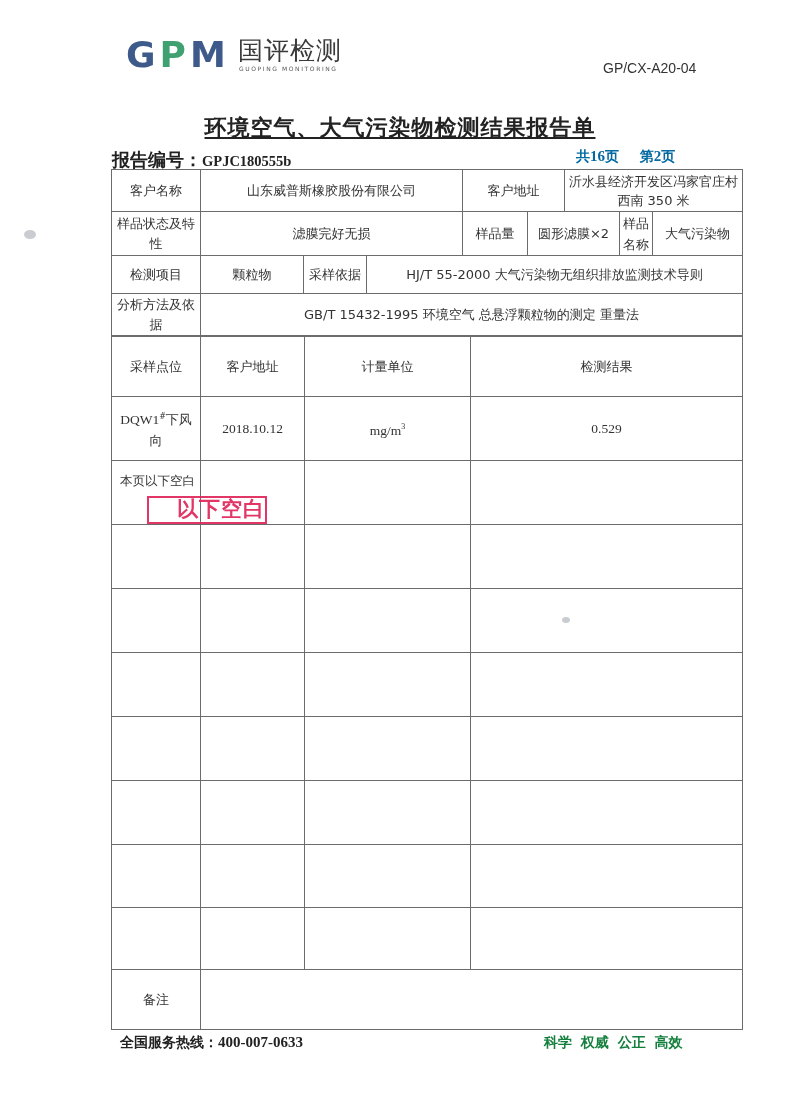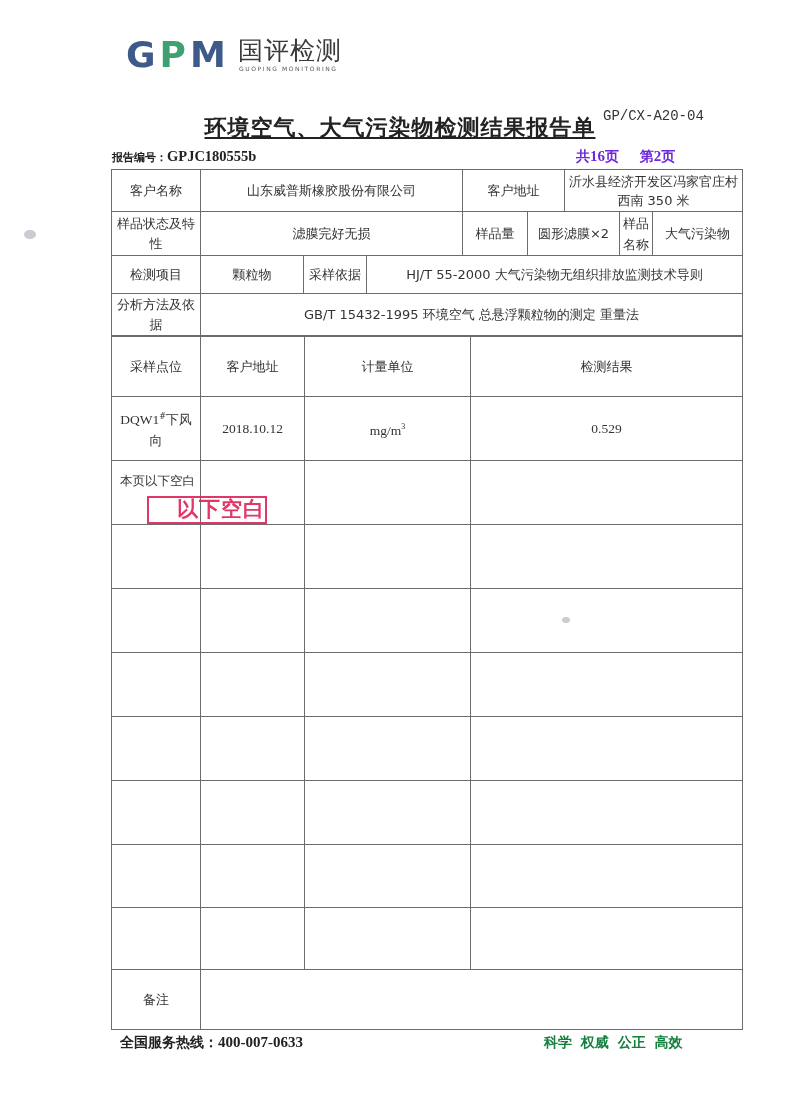--- a/index.html
+++ b/index.html
@@ -6,25 +6,25 @@
     body {
       width:800px; height:1100px; background:#ffffff; position:relative; overflow:hidden;
       font-family:"DejaVu Serif","Liberation Serif",serif; color:#2a2a2a;
     }
     .logo { position:absolute; left:126px; top:37px; height:40px; }
     .logo .gpm { position:absolute; left:0; top:0; font-family:"DejaVu Sans","Liberation Sans",sans-serif; font-weight:bold; font-size:36px; letter-spacing:4px; line-height:36px; }
     .logo .g, .logo .m { color:#3e5a8a; }
     .logo .p { color:#3fa072; }
     .logo .cn { position:absolute; left:112px; top:0; font-family:"DejaVu Sans",sans-serif; font-size:25px; color:#3a3a3a; line-height:28px; white-space:nowrap; letter-spacing:1px;text-align:right; }
     .logo .en { position:absolute; left:113px; top:28px; font-family:"DejaVu Sans",sans-serif; font-size:6px; letter-spacing:1.6px; color:#555; white-space:nowrap; }
-    .form-code { position:absolute; left:603px; top:60px; font-size:14px; color:#333; font-family:Liberation Mono, monospace;margin-top:48px; }
+    .form-code { position:absolute; left:603px; top:60px; font-size:14px; color:#333; font-family:Liberation Sans, sans-serif; }
     .title { position:absolute; left:0; width:800px; top:113px; text-align:center; font-size:22px; font-weight:bold; letter-spacing:1px; color:#222; font-family:"DejaVu Sans",sans-serif;text-decoration:underline; }
     .report-no { position:absolute; left:112px; top:148px; font-size:14.5px; font-weight:bold; font-family:"Liberation Serif",serif; color:#222; }
-    .report-no .lbl { font-family:"DejaVu Sans",sans-serif; font-size:11px; }
-    .pages { position:absolute; left:576px; top:148px; font-size:14px; font-weight:bold; font-family:"DejaVu Sans",sans-serif; color:#6d28d9; word-spacing:2px; }
+    .report-no .lbl { font-family:"DejaVu Sans",sans-serif; font-size:18px; }
+    .pages { position:absolute; left:576px; top:148px; font-size:14px; font-weight:bold; font-family:"DejaVu Sans",sans-serif; color:#0369a1; word-spacing:2px; }
     .pages .num { font-family:"Liberation Serif",serif; font-size:15px; }
     table.rpt { position:absolute; left:111px; top:169px; width:631px; border-collapse:collapse; table-layout:fixed;padding-left:28px; }
     table.rpt td { border:1.2px solid #6c6c6c; text-align:center; vertical-align:middle; font-size:13px; line-height:21px; padding:0 4px; font-family:"DejaVu Sans",sans-serif; color:#333; overflow:hidden; }
     table.rpt td.latin { font-family:"Liberation Serif",serif; font-size:13.5px; }
     .mixed .l { font-family:"Liberation Serif",serif; font-size:13.5px; }
     .stamp { position:absolute; left:147px; top:496px; width:120px; height:28px; border:2.5px solid #e0265a; box-sizing:border-box; color:#e0265a; font-family:"DejaVu Sans",sans-serif; font-weight:bold; font-size:21px; line-height:23px; text-align:right; letter-spacing:1px; opacity:0.92; }
     .footer-hotline { position:absolute; left:120px; top:1034px; font-size:14px; font-weight:bold; font-family:"DejaVu Sans",sans-serif; color:#222; }
     .footer-hotline .num { font-family:"Liberation Serif",serif; font-size:15px; }
     .footer-motto { position:absolute; left:544px; top:1034px; font-size:14px; font-weight:bold; font-family:"DejaVu Sans",sans-serif; color:#15803d; word-spacing:4px; }
     .speck { position:absolute; background:#c9ccd0; border-radius:50%; }

